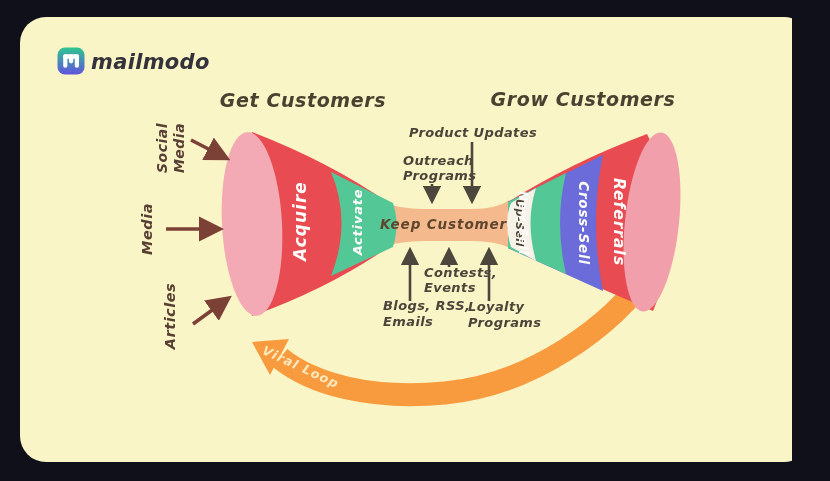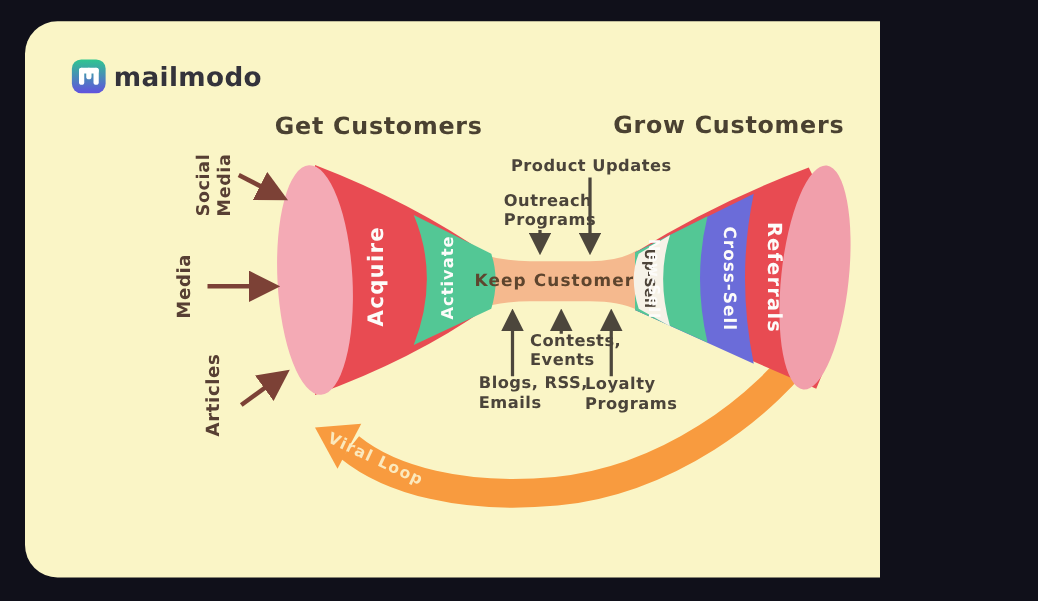--- a/index.html
+++ b/index.html
@@ -1,17 +1,17 @@
 <!DOCTYPE html>
 <html><head>
 <meta charset="utf-8">
 <style>
   html,body{margin:0;padding:0;background:#10101a;}
-  .stage{width:704px;height:481px;position:relative;overflow:hidden;
-         font-family:"DejaVu Sans","Liberation Sans",sans-serif;}
+  .stage{width:792px;height:481px;position:relative;overflow:hidden;
+         font-family:"DejaVu Sans","Liberation Sans",sans-serif;font-style:italic;}
   svg{display:block;}
   text{font-family:"DejaVu Sans","Liberation Sans",sans-serif;}
 </style>
 </head>
 <body>
 
 <div class="stage">
 <svg width="830" height="481" viewBox="0 0 830 481">
   <defs>
     <linearGradient id="logoGrad" x1="0" y1="0" x2="0" y2="1">

